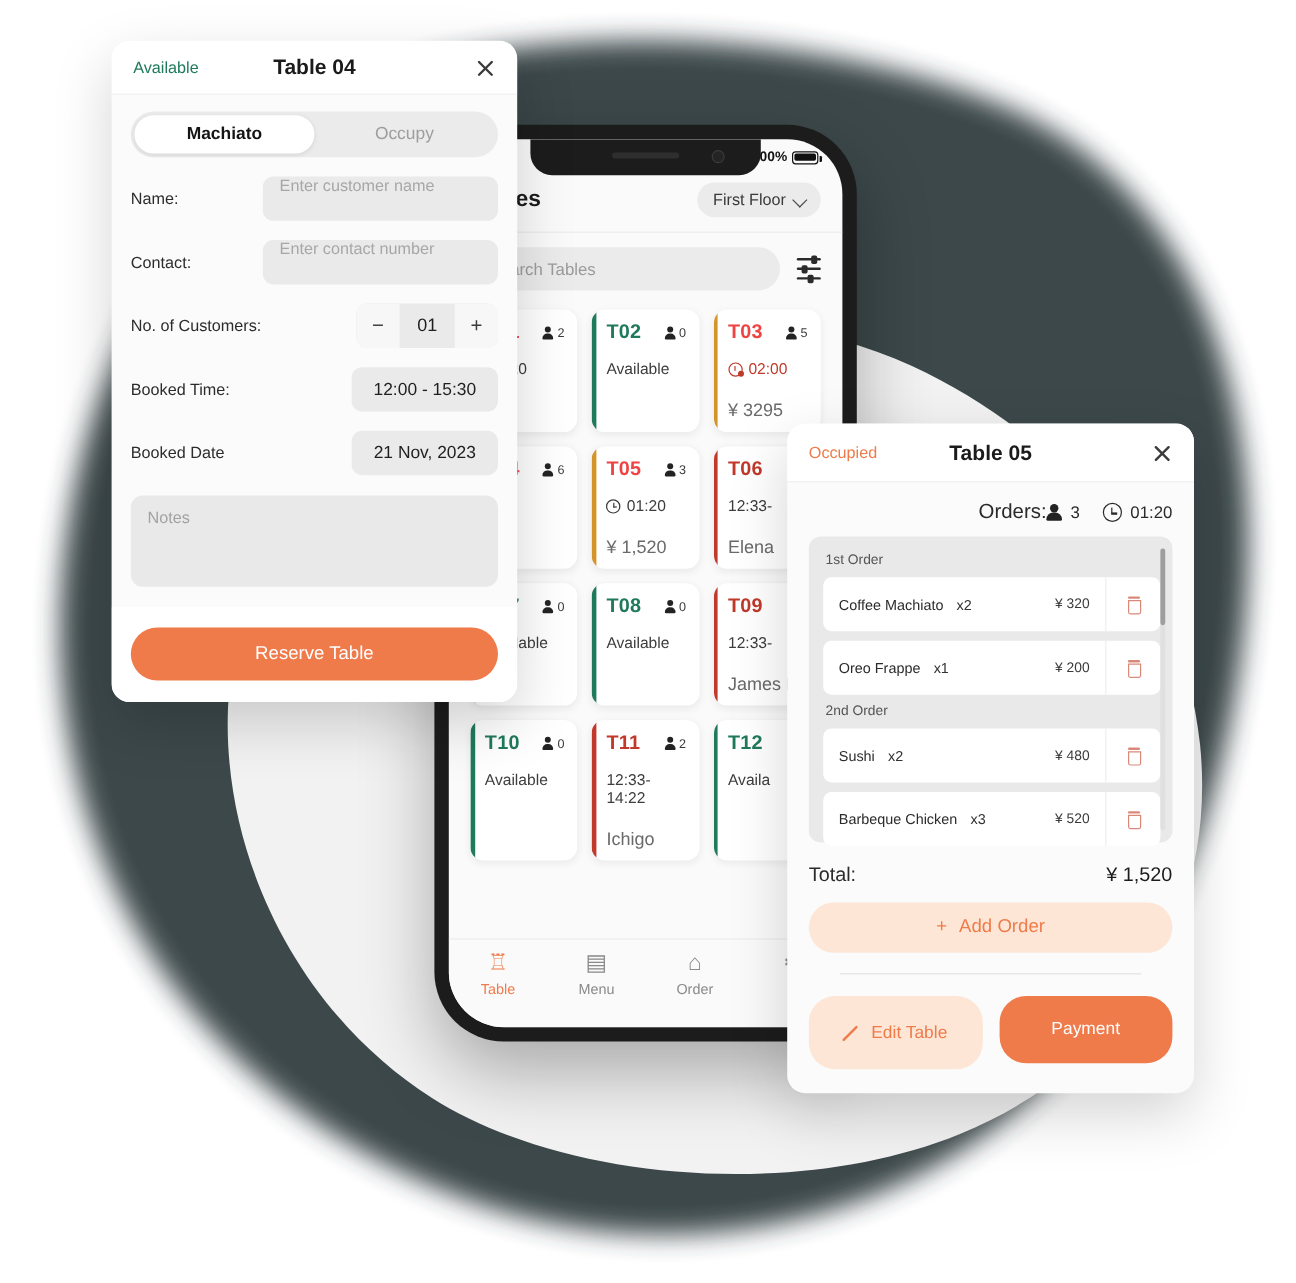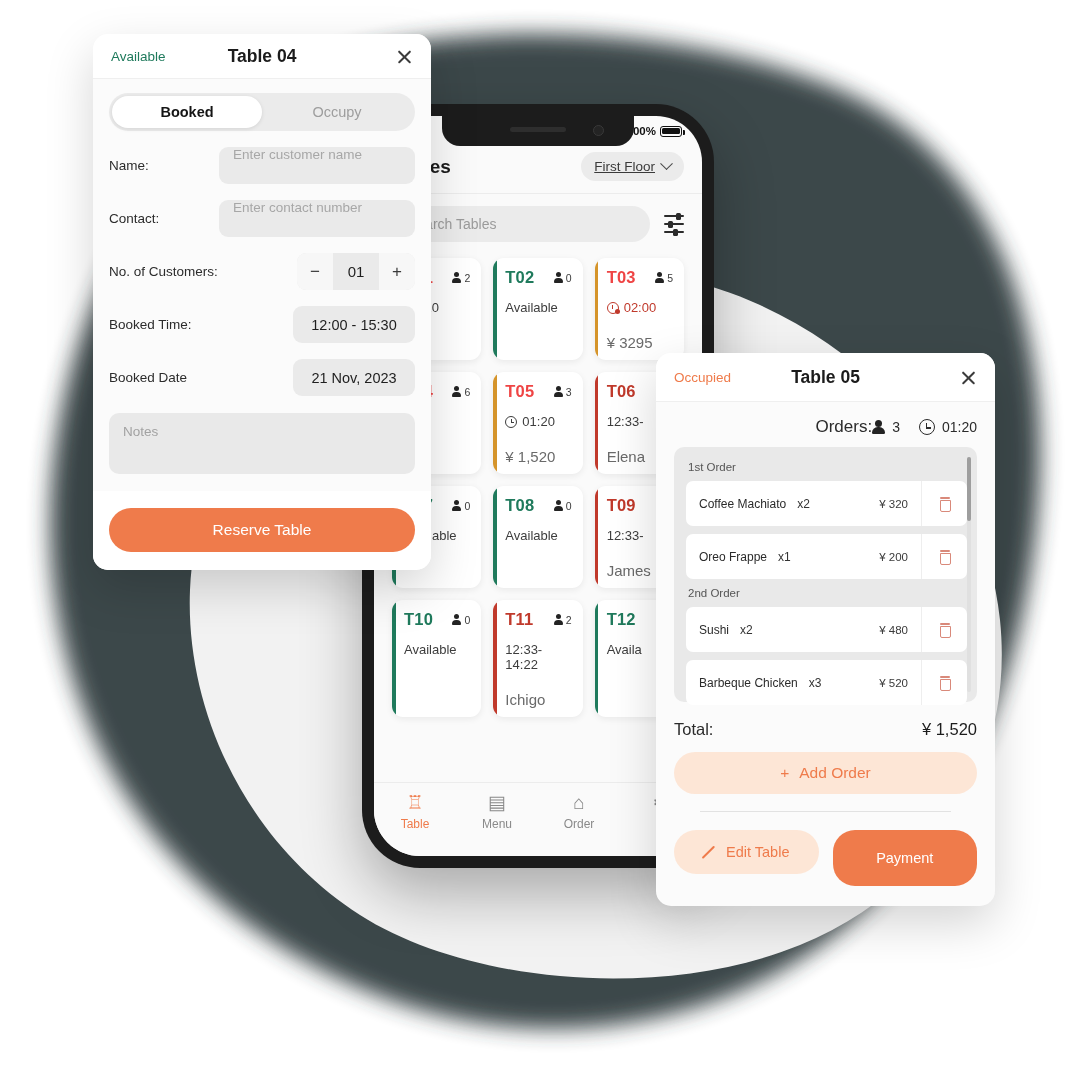--- a/index.html
+++ b/index.html
@@ -60,22 +60,22 @@
   .batt::after{content:"";position:absolute;right:-3.5px;top:3px;width:2px;height:5px;background:#111;border-radius:0 1px 1px 0;}
   .batt i{position:absolute;left:1.2px;top:1.2px;bottom:1.2px;right:1.2px;background:#111;border-radius:1.5px;display:block;}
 
   .app-header{
     display:flex; align-items:center; justify-content:space-between;
     padding:6px 18px 12px 18px;
   }
   .app-title{font-size:19px; font-weight:700; color:#1b1b1b;}
   .floor-select{
     background:#ebebeb; border-radius:16px; padding:7px 13px;
-    display:flex; align-items:center; gap:7px;
-    font-size:13.5px; color:#3a3a3a;text-decoration:underline;
+    display:flex; align-items:flex-end; gap:7px;
+    font-size:13.5px; color:#3a3a3a;
   }
   .chev{width:9px;height:9px;border-right:1.8px solid #4a4a4a;border-bottom:1.8px solid #4a4a4a;transform:rotate(45deg) translate(-2px,-2px);}
   .divider-line{height:1px;background:#ececec;margin:0 0 0 0;}
 
   .search-row{display:flex; align-items:center; gap:14px; padding:12px 18px 10px 18px;}
   .search-box{
     flex:1; background:#ebebeb; border-radius:22px; height:36px;
     display:flex; align-items:center; padding:0 16px;
     color:#9b9b9b; font-size:14px;
   }
@@ -159,21 +159,21 @@
   .stepper{margin-left:auto;background:#eaeaea;border-radius:9px;height:37px;display:flex;align-items:center;overflow:hidden;}
   .stepper .sbtn{width:36px;height:37px;background:#f7f7f7;display:flex;align-items:center;justify-content:center;font-size:17px;color:#3a3a3a;}
   .stepper .sval{width:46px;text-align:center;font-size:15px;color:#1f1f1f;}
   .pill{
     margin-left:auto;background:#eaeaea;border-radius:9px;height:37px;
     display:flex;align-items:center;justify-content:center;padding:0 16px;
     font-size:14.5px;color:#1f1f1f;min-width:122px;
   }
   .notes{
     margin:17px 16px 0 16px;background:#e9e9e9;border-radius:10px;
-    height:61px;padding:11px 14px;font-size:13.5px;color:#a2a2a2;
+    height:76px;padding:11px 14px;font-size:13.5px;color:#a2a2a2;
   }
   .dlg-foot{padding:17px 16px 18px 16px;background:#fff;margin-top:17px;}
   .btn-primary{
     background:#ef7b4b;border-radius:23px;height:44px;
     display:flex;align-items:center;justify-content:center;
     color:#fff;font-size:15.5px;
   }
 
   
   .panel{
@@ -223,21 +223,21 @@
   .total-lbl{font-size:16.5px;color:#2b2b2b;}
   .total-val{font-size:16.5px;color:#1c1c1c;}
   .add-order{
     margin:0 18px;background:#fde6d6;border-radius:22px;height:42px;
     display:flex;align-items:center;justify-content:center;gap:10px;
     color:#ef7b4b;font-size:15.5px;
   }
   .hairline{height:1px;background:#e2e2e2;margin:17px 44px 0 44px;}
   .foot-btns{display:flex;gap:14px;padding:18px 18px 20px 18px;}
   .btn-edit{
-    flex:1;background:#fde6d6;border-radius:22px;height:44px;
+    flex:1;background:#fde6d6;border-radius:22px;height:61px;
     display:flex;align-items:center;justify-content:center;gap:9px;
     color:#ef7b4b;font-size:14.5px;
   }
   .pen{display:inline-block;width:14px;height:14px;position:relative;}
   .pen::before{content:"";position:absolute;left:0;bottom:0;width:17px;height:1.9px;background:#ef7b4b;transform:rotate(-45deg);transform-origin:left bottom;border-radius:1px;}
   .btn-pay{
     flex:1;background:#ef7b4b;border-radius:22px;height:56px;
     display:flex;align-items:center;justify-content:center;
     color:#fff;font-size:14.5px;
   }
@@ -450,21 +450,21 @@
 </div>
 
 <div class="dialog">
   <div class="dlg-head">
     <div class="dlg-status green">Available</div>
     <div class="dlg-title">Table 04</div>
     <div class="xico"></div>
   </div>
 
   <div class="seg">
-    <div class="on">Booked</div>
+    <div class="on">Machiato</div>
     <div>Occupy</div>
   </div>
 
   <div class="frow">
     <div class="flabel">Name:</div>
     <div class="finput">
       <span>Enter customer name</span>
     </div>
   </div>
 

